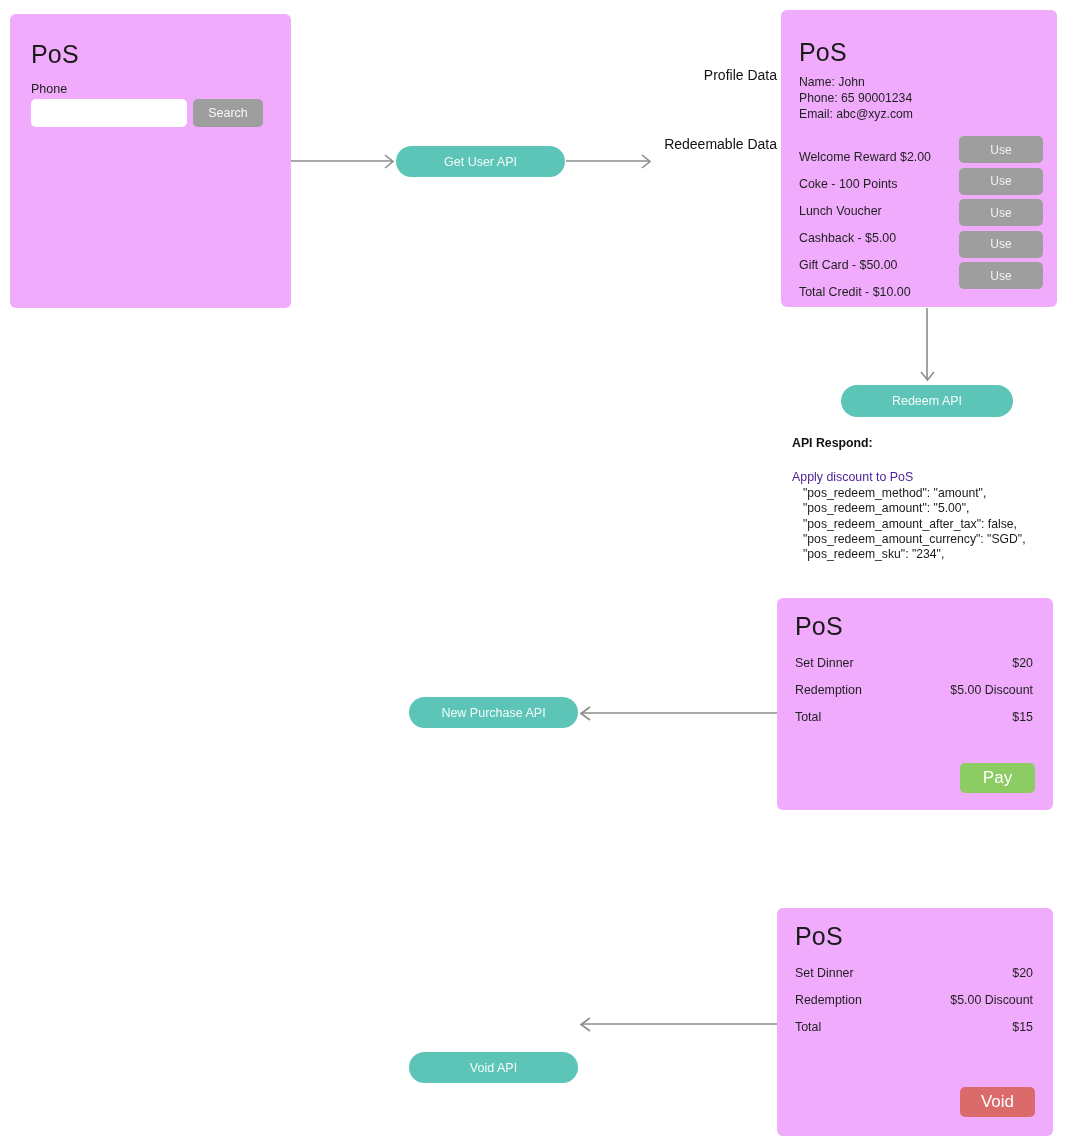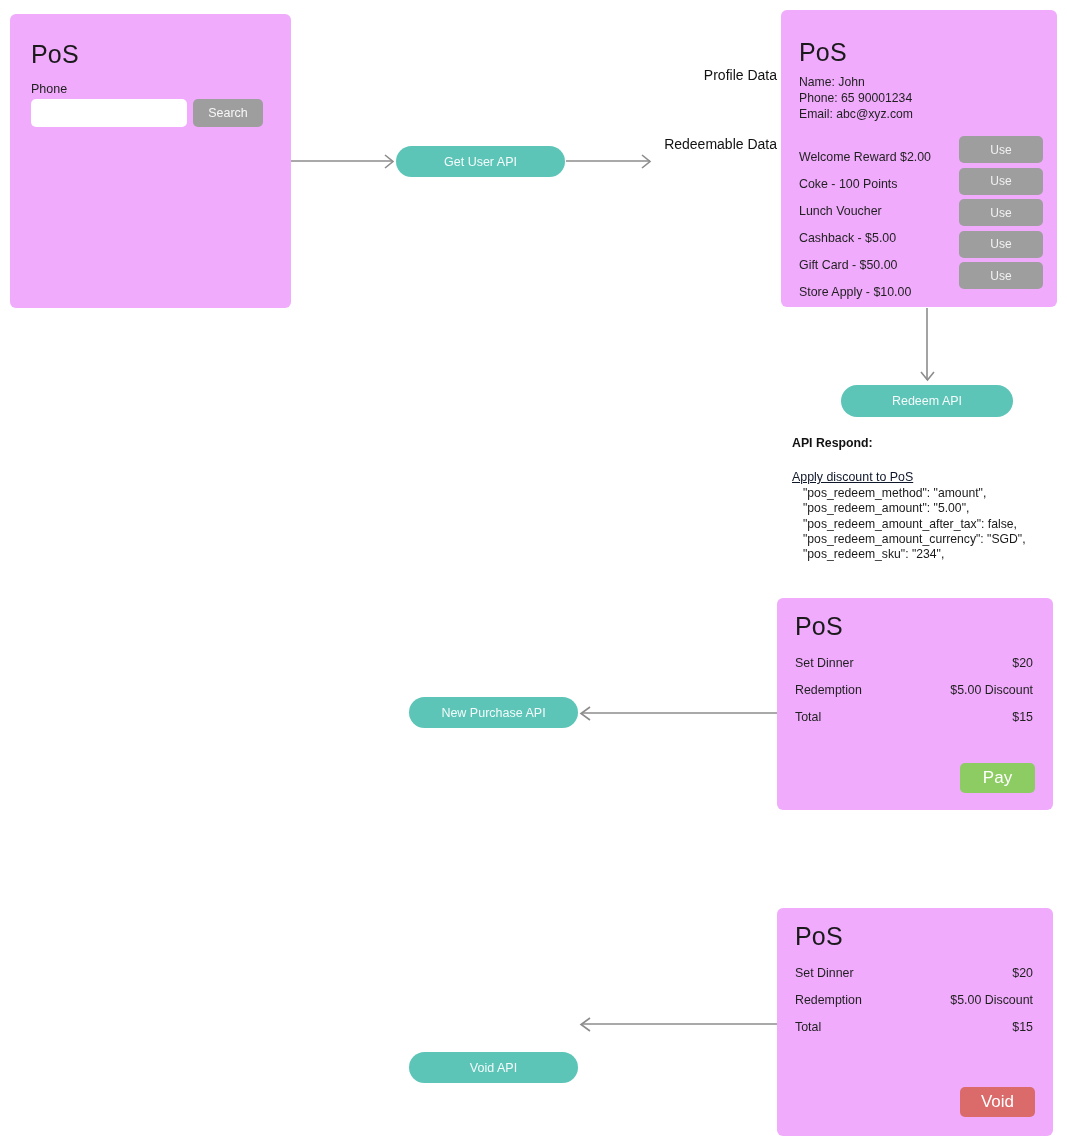--- a/index.html
+++ b/index.html
@@ -221,22 +221,21 @@
     width: 270px;
   }
   .respond-heading {
     font-size: 12.3px;
     font-weight: bold;
     color: #111;
     margin-bottom: 20px;
   }
   .respond-subheading {
     font-size: 12.4px;
-    text-decoration: underline;
-    color: #0f172a;
+    color: #4c1d95;
     margin-bottom: 2px;
   }
   .respond-line {
     font-size: 12.2px;
     line-height: 15.3px;
     color: #1a1a1a;
     padding-left: 11px;
     white-space: nowrap;
   }
   svg.arrows {
@@ -288,21 +287,21 @@
       <div>Name: John</div>
       <div>Phone: 65 90001234</div>
       <div>Email: abc@xyz.com</div>
     </div>
     <div class="redeem-list">
       <div class="redeem-item">Welcome Reward $2.00</div>
       <div class="redeem-item">Coke - 100 Points</div>
       <div class="redeem-item">Lunch Voucher</div>
       <div class="redeem-item">Cashback - $5.00</div>
       <div class="redeem-item">Gift Card - $50.00</div>
-      <div class="redeem-item">Store Apply - $10.00</div>
+      <div class="redeem-item">Total Credit - $10.00</div>
     </div>
   </div>
 
   <div class="use-col">
     <div class="btn-use">Use</div>
     <div class="btn-use">Use</div>
     <div class="btn-use">Use</div>
     <div class="btn-use">Use</div>
     <div class="btn-use">Use</div>
   </div>

